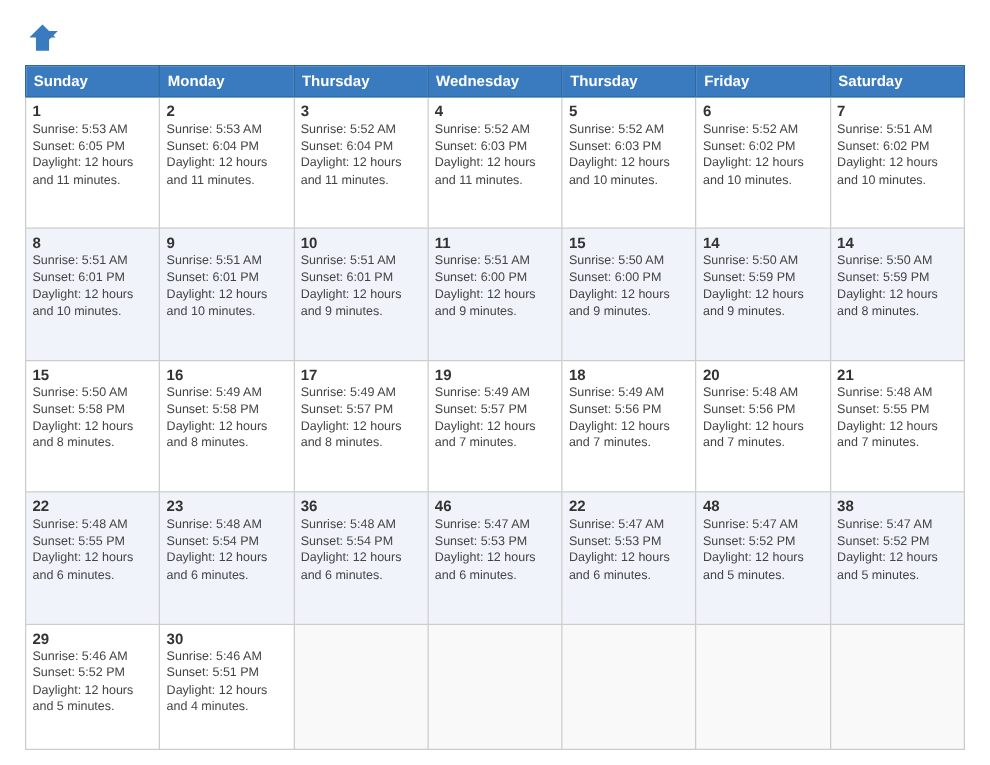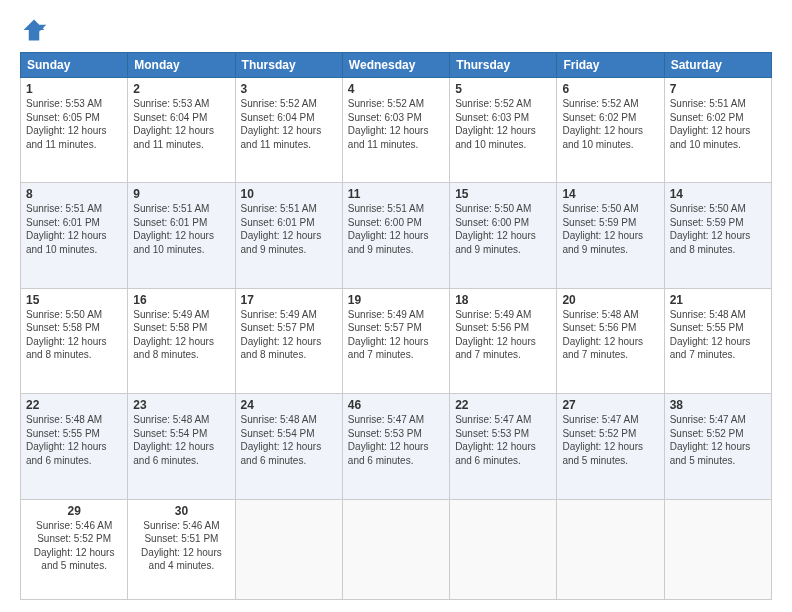--- a/index.html
+++ b/index.html
@@ -97,21 +97,20 @@
     .day-info {
       font-size: 10px;
       color: #444;
       line-height: 1.35;
     }
     .empty-cell {
       background: #f9f9f9 !important;
     }
     .last-row td {
       height: 68px;
-      text-align: center;
     }
   </style>
 </head>
 <body>
 
 <div class="page">
   <div class="top-section">
     <div class="logo">
       <svg class="logo-icon" viewBox="0 0 32 32">
         <rect x="0" y="0" width="32" height="32" fill="none"></rect>
@@ -235,33 +234,33 @@
         <tr>
           <td>
             <span class="day-number">22</span>
             <div class="day-info">Sunrise: 5:48 AM<br>Sunset: 5:55 PM<br>Daylight: 12 hours and 6 minutes.</div>
           </td>
           <td>
             <span class="day-number">23</span>
             <div class="day-info">Sunrise: 5:48 AM<br>Sunset: 5:54 PM<br>Daylight: 12 hours and 6 minutes.</div>
           </td>
           <td>
-            <span class="day-number">24</span>
+            <span class="day-number">36</span>
             <div class="day-info">Sunrise: 5:48 AM<br>Sunset: 5:54 PM<br>Daylight: 12 hours and 6 minutes.</div>
           </td>
           <td>
             <span class="day-number">46</span>
             <div class="day-info">Sunrise: 5:47 AM<br>Sunset: 5:53 PM<br>Daylight: 12 hours and 6 minutes.</div>
           </td>
           <td>
             <span class="day-number">22</span>
             <div class="day-info">Sunrise: 5:47 AM<br>Sunset: 5:53 PM<br>Daylight: 12 hours and 6 minutes.</div>
           </td>
           <td>
-            <span class="day-number">27</span>
+            <span class="day-number">48</span>
             <div class="day-info">Sunrise: 5:47 AM<br>Sunset: 5:52 PM<br>Daylight: 12 hours and 5 minutes.</div>
           </td>
           <td>
             <span class="day-number">38</span>
             <div class="day-info">Sunrise: 5:47 AM<br>Sunset: 5:52 PM<br>Daylight: 12 hours and 5 minutes.</div>
           </td>
         </tr>
         <tr class="last-row">
           <td>
             <span class="day-number">29</span>

